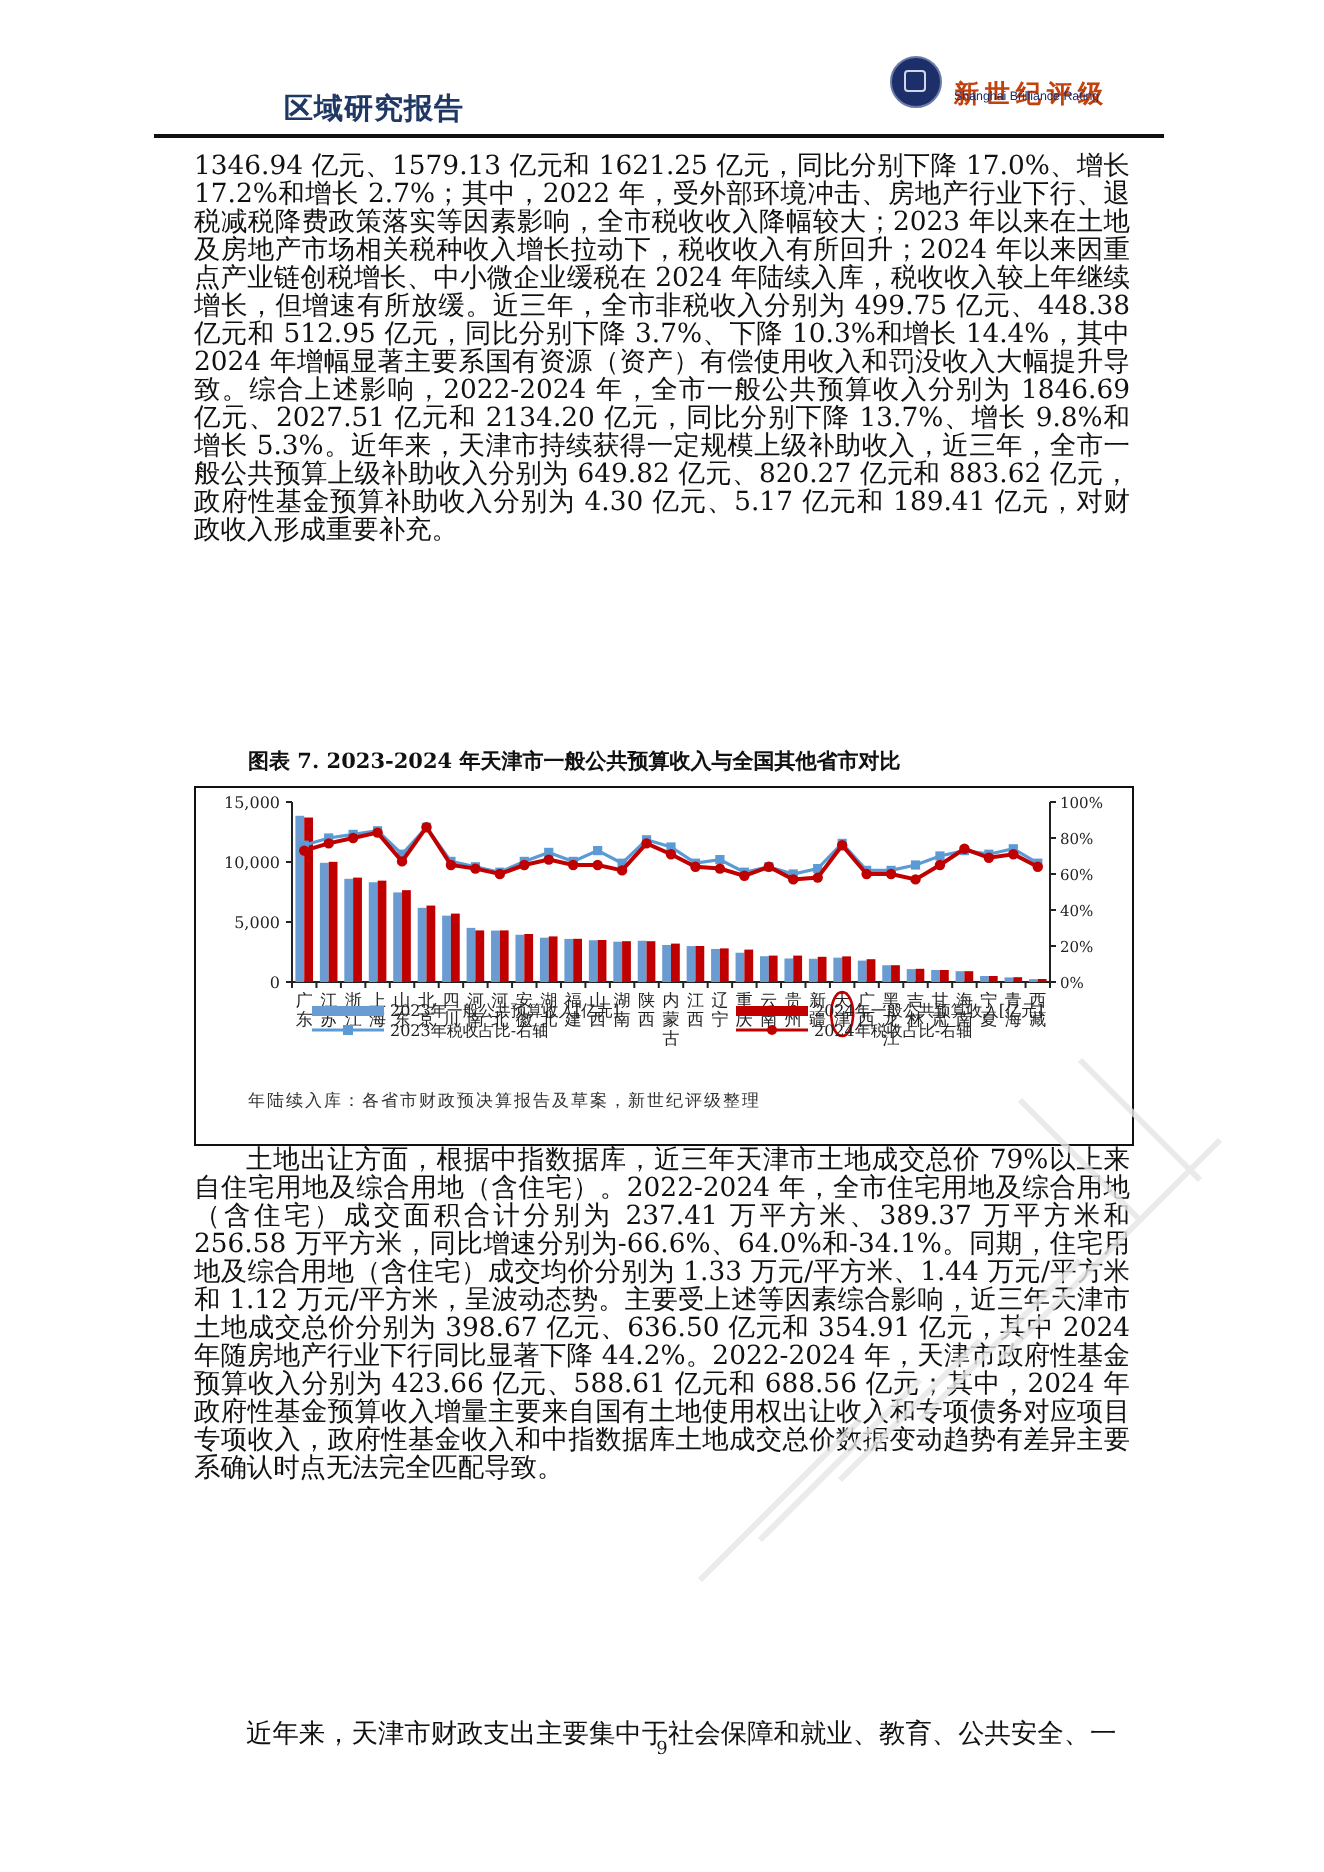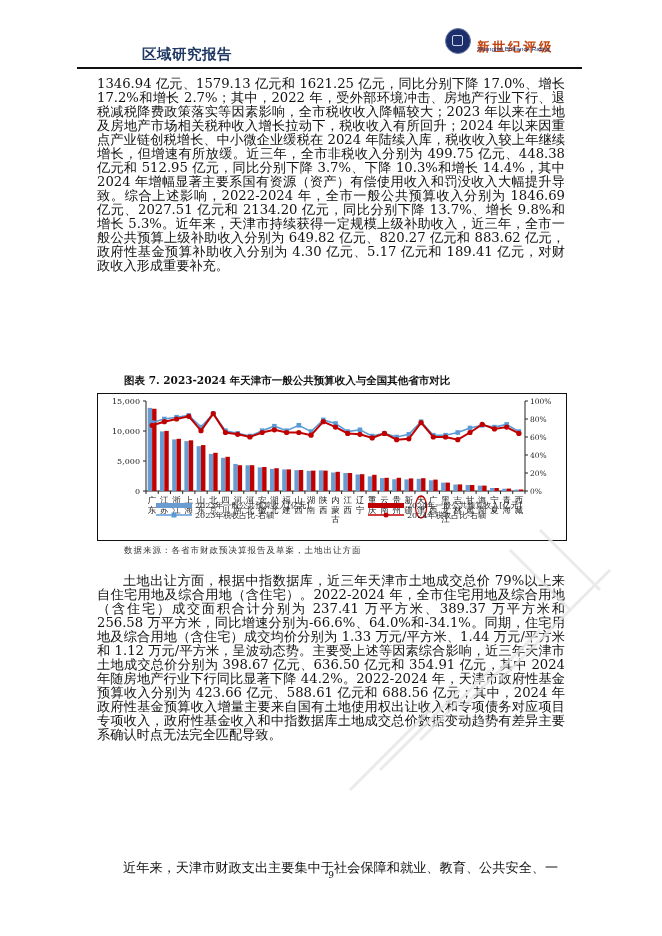--- a/index.html
+++ b/index.html
@@ -10,21 +10,21 @@
   .logo-circle .inner{position:absolute;left:6px;top:6px;width:11px;height:11px;border:1.5px solid #cfd6ea;border-radius:2px;box-sizing:border-box;}
   .logo-cn{position:absolute;left:32px;top:11px;font-size:12.5px;color:#c2410c;letter-spacing:3px;font-weight:bold;white-space:nowrap;font-family:"DejaVu Serif",serif;}
   .logo-en{position:absolute;left:32px;top:17px;font-size:6.2px;color:#1c2f6b;font-family:"Liberation Sans",sans-serif;white-space:nowrap;}
   .full-rule{position:absolute;left:77px;top:67px;width:505px;height:1.5px;background:#111;}
   .para{position:absolute;left:97px;width:468px;font-size:13.2px;line-height:14px;text-align:justify;}
   .para p{margin:0;}
   .p1{top:77px;}
   .p2{top:574px;text-indent:26px;}
   .p3{top:825px;text-indent:26px;margin-top:36px;}
   .fig-title{position:absolute;left:124px;top:374px;font-size:10.5px;font-weight:bold;font-family:"DejaVu Serif",serif;white-space:nowrap;}
-  .chart-box{position:absolute;left:97px;top:393px;width:470px;height:148px;border:1px solid #111;box-sizing:border-box;}
+  .chart-box{position:absolute;left:97px;top:393px;width:470px;height:180px;border:1px solid #111;box-sizing:border-box;}
   .source{position:absolute;left:124px;top:545px;font-size:8.5px;color:#333;letter-spacing:1px;}
   .pagenum{position:absolute;left:0;width:662px;text-align:center;top:870px;font-size:9px;}
   .watermark{position:absolute;left:310px;top:490px;width:320px;height:320px;pointer-events:none;}
   svg text{font-family:"DejaVu Serif","Liberation Serif",serif;}
 </style>
 </head>
 <body>
 
 <div class="hdr-title">区域研究报告</div>
 
@@ -298,21 +298,21 @@
       <text x="309" y="114" font-size="8" fill="#222">2024年一般公共预算收入[亿元]</text>
       <line x1="58" y1="121" x2="94" y2="121" stroke="#5b9bd5" stroke-width="1.5"></line>
       <rect x="73.5" y="118.5" width="5" height="5" fill="#5b9bd5"></rect>
       <text x="97" y="124" font-size="8" fill="#222">2023年税收占比-右轴</text>
       <line x1="270" y1="121" x2="306" y2="121" stroke="#c00000" stroke-width="1.5"></line>
       <circle cx="288" cy="121" r="2.5" fill="#c00000"></circle>
       <text x="309" y="124" font-size="8" fill="#222">2024年税收占比-右轴</text>
     </svg>
 </div>
 
-<div class="source">数据来源：各省市财政预决算报告及草案，土地出让方面</div>
+<div class="source">年陆续入库：各省市财政预决算报告及草案，新世纪评级整理</div>
 
 <div class="para p2">
     <p>土地出让方面，根据中指数据库，近三年天津市土地成交总价 79%以上来自住宅用地及综合用地（含住宅）。2022-2024 年，全市住宅用地及综合用地（含住宅）成交面积合计分别为 237.41 万平方米、389.37 万平方米和 256.58 万平方米，同比增速分别为-66.6%、64.0%和-34.1%。同期，住宅用地及综合用地（含住宅）成交均价分别为 1.33 万元/平方米、1.44 万元/平方米和 1.12 万元/平方米，呈波动态势。主要受上述等因素综合影响，近三年天津市土地成交总价分别为 398.67 亿元、636.50 亿元和 354.91 亿元，其中 2024 年随房地产行业下行同比显著下降 44.2%。2022-2024 年，天津市政府性基金预算收入分别为 423.66 亿元、588.61 亿元和 688.56 亿元；其中，2024 年政府性基金预算收入增量主要来自国有土地使用权出让收入和专项债务对应项目专项收入，政府性基金收入和中指数据库土地成交总价数据变动趋势有差异主要系确认时点无法完全匹配导致。</p>
   </div>
 
 <div class="para p3">
     <p>近年来，天津市财政支出主要集中于社会保障和就业、教育、公共安全、一</p>
   </div>
 
 <div class="pagenum">9</div>

